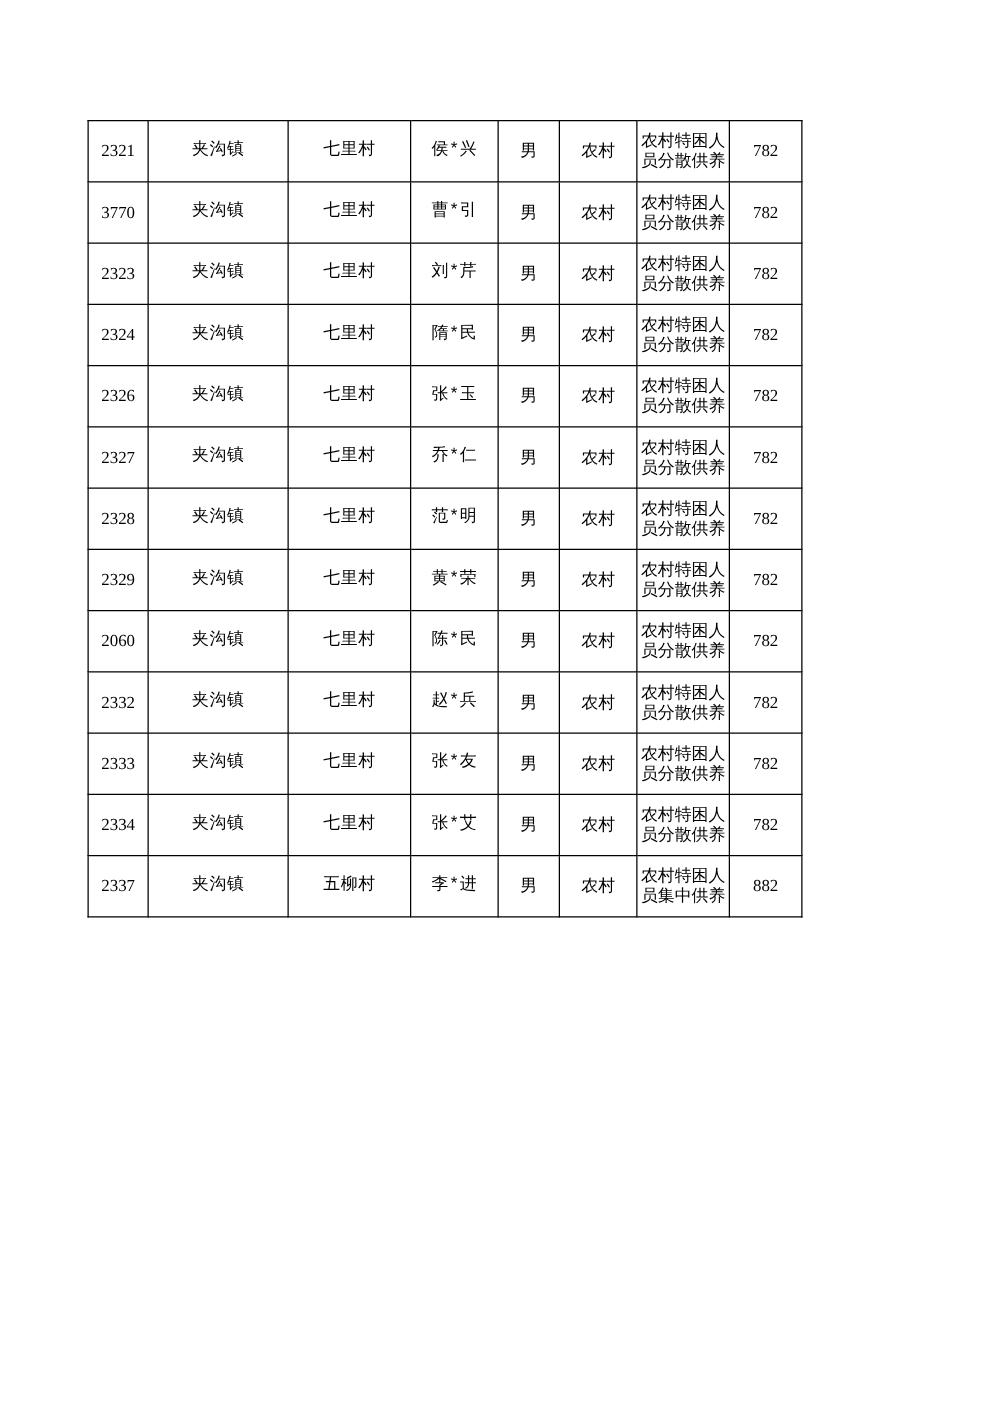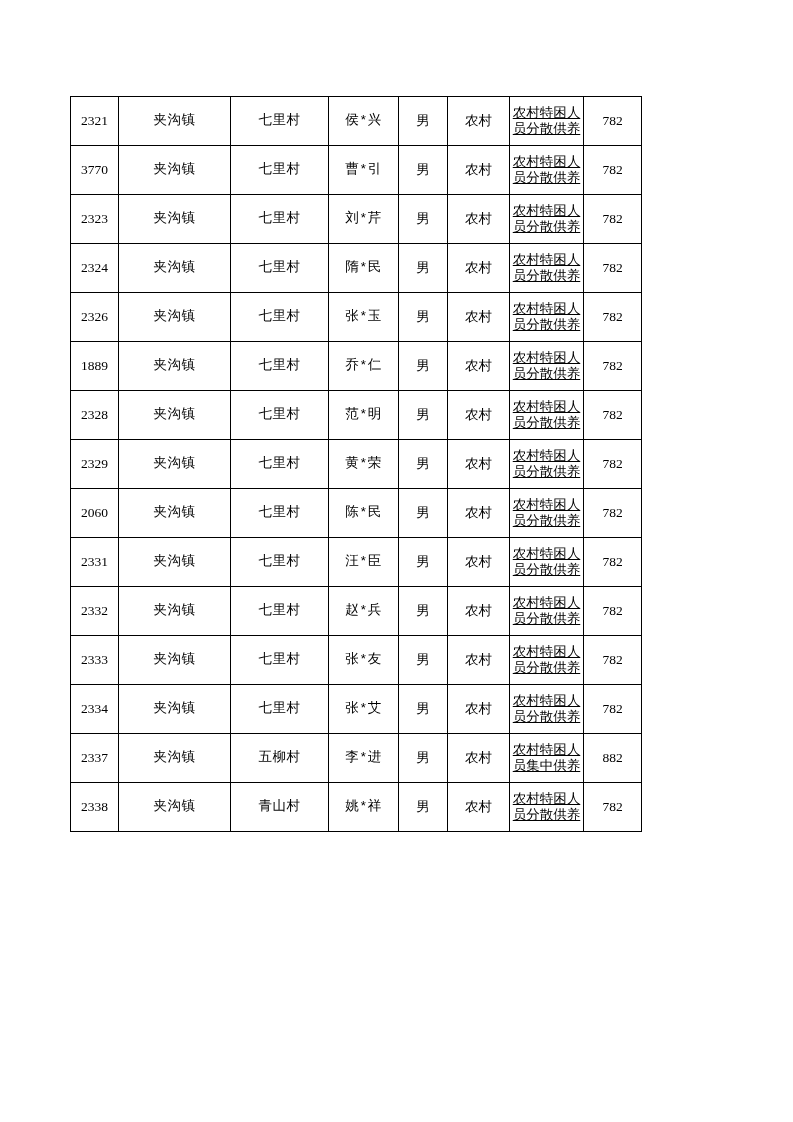--- a/index.html
+++ b/index.html
@@ -48,21 +48,20 @@
 
   td.num, td.amount {
     font-family: "Liberation Serif", "DejaVu Serif", serif;
     font-size: 14px;
   }
   td.cat {
     font-size: 12.5px;
     line-height: 1.08;
     letter-spacing: 0px;
     padding: 0 1px;
-    text-decoration: underline;
   }
   td.cat .cat-text {
     display: block;
     width: 100%;
     word-break: break-all;
     max-height: 46px;
     overflow: hidden;
   }
   td.town, td.village, td.name {
     font-size: 14px;
@@ -143,21 +142,21 @@
           <td class="village">七里村</td>
           <td class="name">张*玉</td>
           <td class="sex">男</td>
           <td class="kind">农村</td>
           <td class="cat">
             <span class="cat-text">农村特困人员分散供养</span>
           </td>
           <td class="amount">782</td>
         </tr>
         <tr>
-          <td class="num">1889</td>
+          <td class="num">2327</td>
           <td class="town">夹沟镇</td>
           <td class="village">七里村</td>
           <td class="name">乔*仁</td>
           <td class="sex">男</td>
           <td class="kind">农村</td>
           <td class="cat">
             <span class="cat-text">农村特困人员分散供养</span>
           </td>
           <td class="amount">782</td>
         </tr>
@@ -183,32 +182,20 @@
           <td class="cat">
             <span class="cat-text">农村特困人员分散供养</span>
           </td>
           <td class="amount">782</td>
         </tr>
         <tr>
           <td class="num">2060</td>
           <td class="town">夹沟镇</td>
           <td class="village">七里村</td>
           <td class="name">陈*民</td>
-          <td class="sex">男</td>
-          <td class="kind">农村</td>
-          <td class="cat">
-            <span class="cat-text">农村特困人员分散供养</span>
-          </td>
-          <td class="amount">782</td>
-        </tr>
-        <tr>
-          <td class="num">2331</td>
-          <td class="town">夹沟镇</td>
-          <td class="village">七里村</td>
-          <td class="name">汪*臣</td>
           <td class="sex">男</td>
           <td class="kind">农村</td>
           <td class="cat">
             <span class="cat-text">农村特困人员分散供养</span>
           </td>
           <td class="amount">782</td>
         </tr>
         <tr>
           <td class="num">2332</td>
           <td class="town">夹沟镇</td>
@@ -249,28 +236,16 @@
           <td class="num">2337</td>
           <td class="town">夹沟镇</td>
           <td class="village">五柳村</td>
           <td class="name">李*进</td>
           <td class="sex">男</td>
           <td class="kind">农村</td>
           <td class="cat">
             <span class="cat-text">农村特困人员集中供养</span>
           </td>
           <td class="amount">882</td>
-        </tr>
-        <tr>
-          <td class="num">2338</td>
-          <td class="town">夹沟镇</td>
-          <td class="village">青山村</td>
-          <td class="name">姚*祥</td>
-          <td class="sex">男</td>
-          <td class="kind">农村</td>
-          <td class="cat">
-            <span class="cat-text">农村特困人员分散供养</span>
-          </td>
-          <td class="amount">782</td>
         </tr>
       </tbody>
   </table>
 </div>
 
 </body></html>

